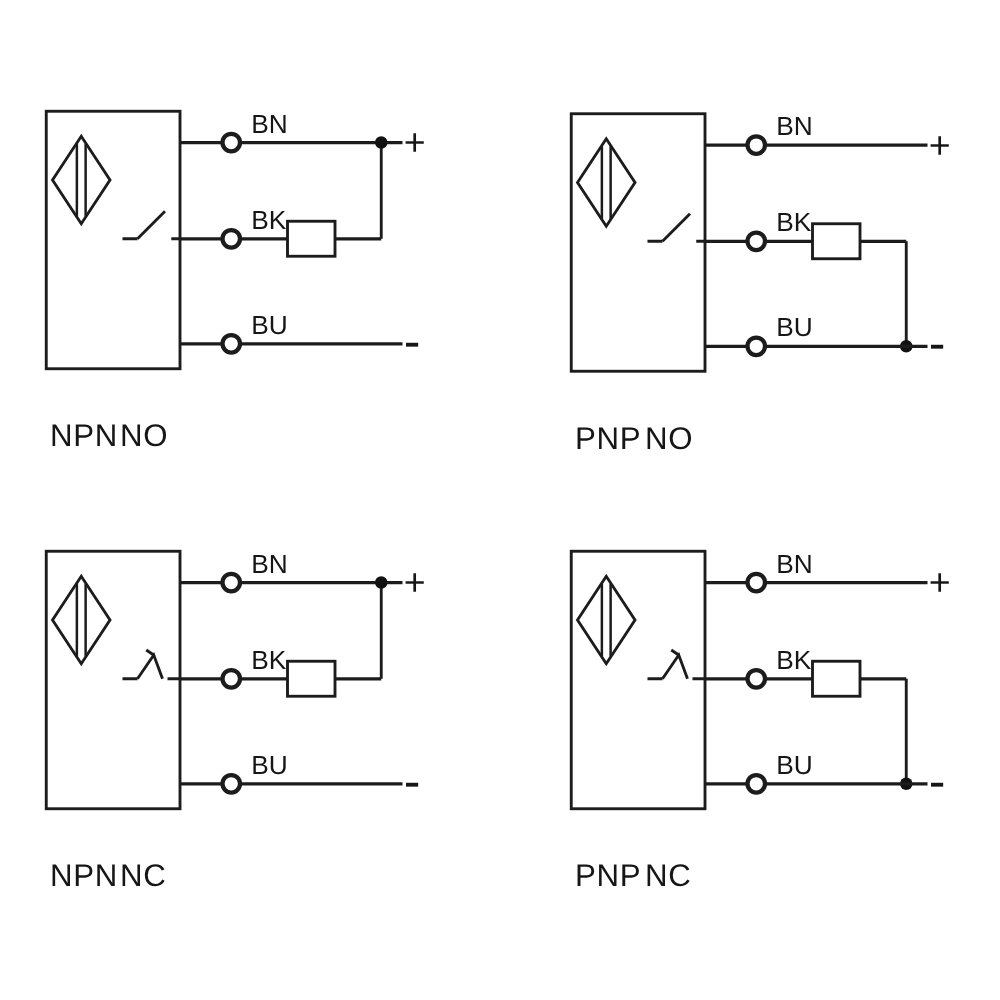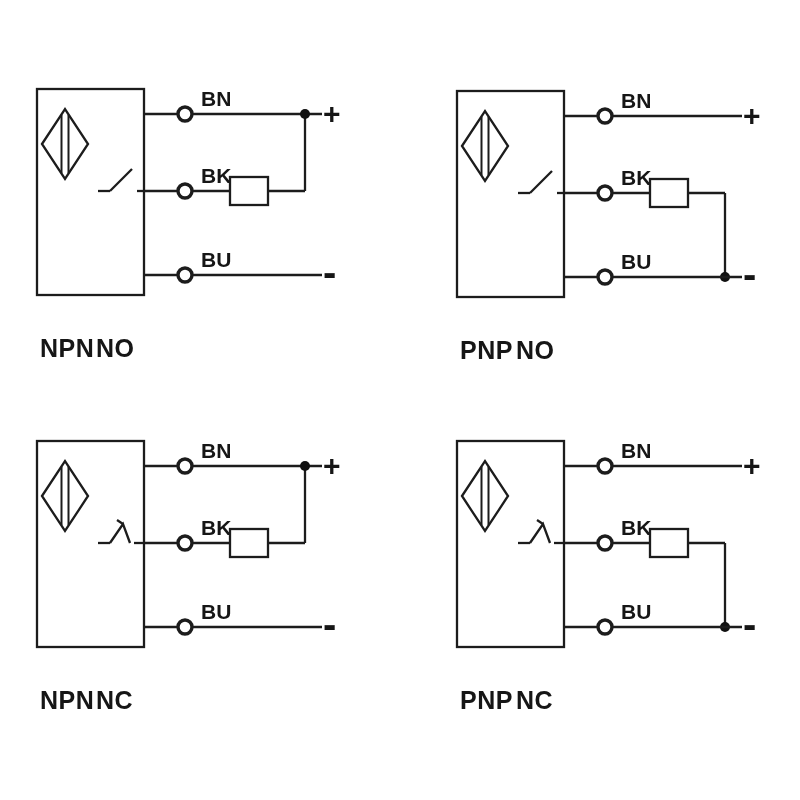--- a/index.html
+++ b/index.html
@@ -1,20 +1,20 @@
 <!DOCTYPE html>
 <html><head>
 <meta charset="utf-8">
 <style>
   html,body{margin:0;padding:0;}
   body{
     width:800px;height:800px;background:#ffffff;position:relative;
     font-family:"Liberation Sans",sans-serif;overflow:hidden;
   }
-  .quadrant{position:absolute;width:380px;height:330px;font-weight:bold;}
+  .quadrant{position:absolute;width:380px;height:330px;}
   .q-tl{left:20px;top:58px;}
   .q-tr{left:440px;top:60px;}
   .q-bl{left:20px;top:410px;}
   .q-br{left:440px;top:410px;}
   svg{display:block;}
   svg text{fill:#161616;font-family:"Liberation Sans",sans-serif;}
   .wire-label{font-size:21px;}
   .caption{font-size:25px;letter-spacing:0.5px;}
   .plus{font-size:30px;}
   .minus{font-size:40px;}

